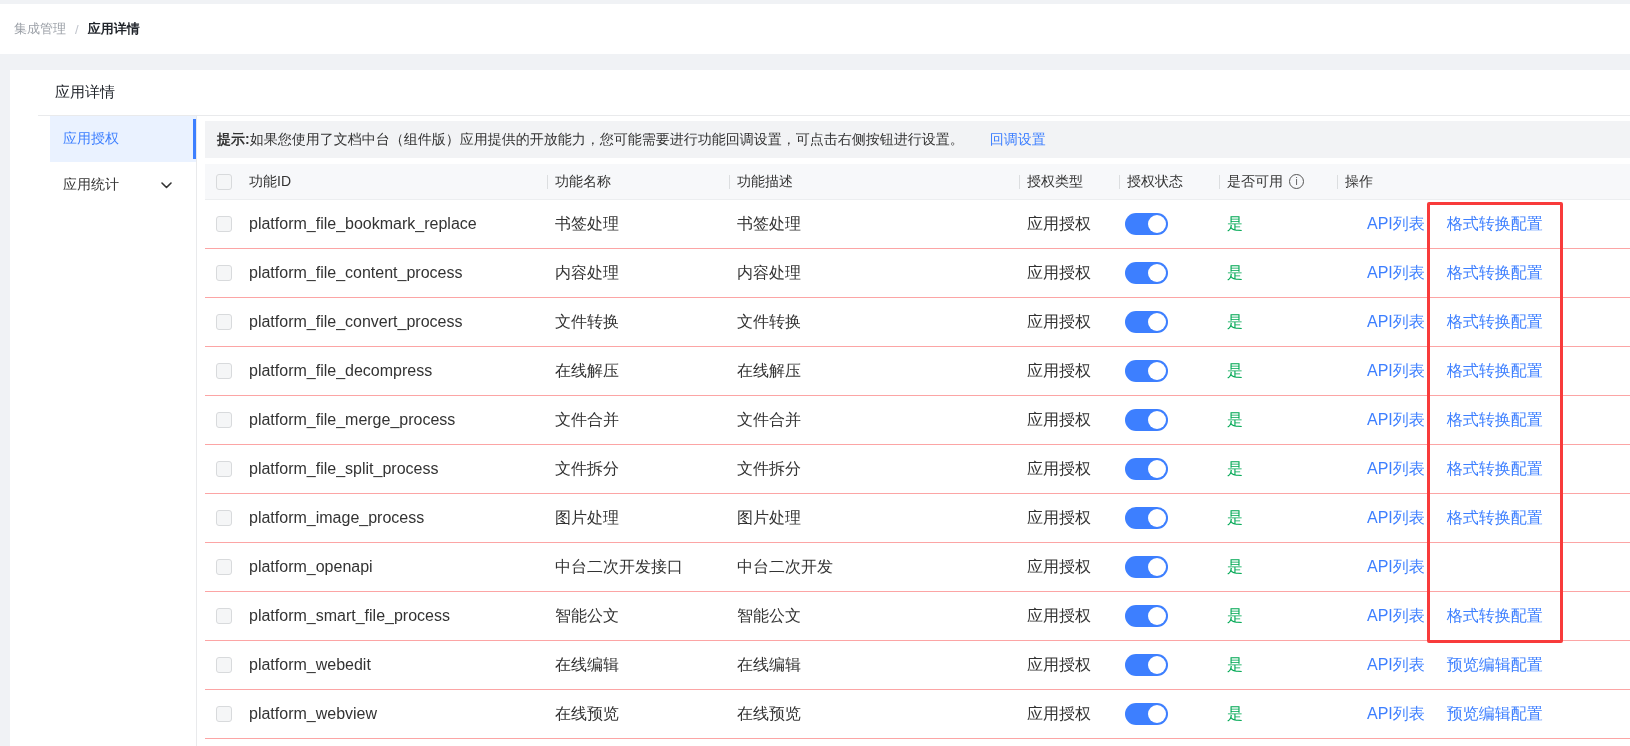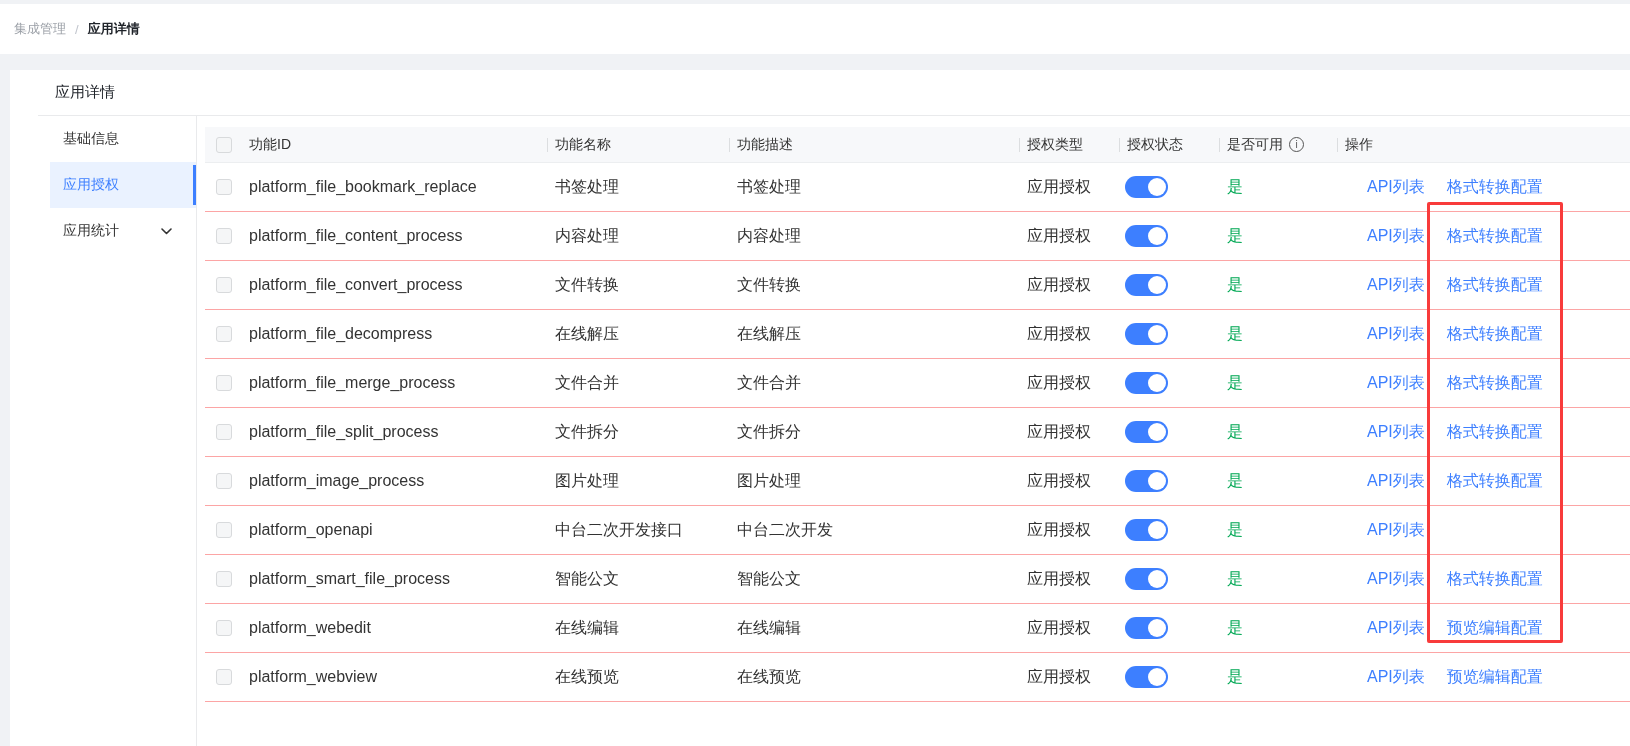--- a/index.html
+++ b/index.html
@@ -91,37 +91,39 @@
 
 <section class="panel">
   <div class="panel-header">
     <span>应用详情</span>
   </div>
   <div class="title-divider"></div>
 
   <div class="panel-body">
 
     <aside class="sidebar">
-      <div class="side-item">
-        <span>基础信息</span>
-      </div>
       <div class="side-item active">
         <span>应用授权</span>
       </div>
       <div class="side-item">
         <span>应用统计</span>
         <span class="side-chevron">
           <svg width="11" height="7" viewBox="0 0 11 7">
               <polyline points="1,1 5.5,5.5 10,1" fill="none" stroke="#333" stroke-width="1.6" stroke-linecap="round" stroke-linejoin="round"></polyline>
             </svg>
         </span>
       </div>
     </aside>
 
     <main class="content">
+      <div class="tip-bar">
+        <span class="tip-prefix">提示:</span>
+        <span>如果您使用了文档中台（组件版）应用提供的开放能力，您可能需要进行功能回调设置，可点击右侧按钮进行设置。</span>
+        <span class="tip-action">回调设置</span>
+      </div>
 
       <div class="thead grid">
         <div class="th th-check">
           <span class="cb"></span>
         </div>
         <div class="th th-id">功能ID</div>
         <div class="th sep">功能名称</div>
         <div class="th sep">功能描述</div>
         <div class="th sep">授权类型</div>
         <div class="th sep">授权状态</div>

